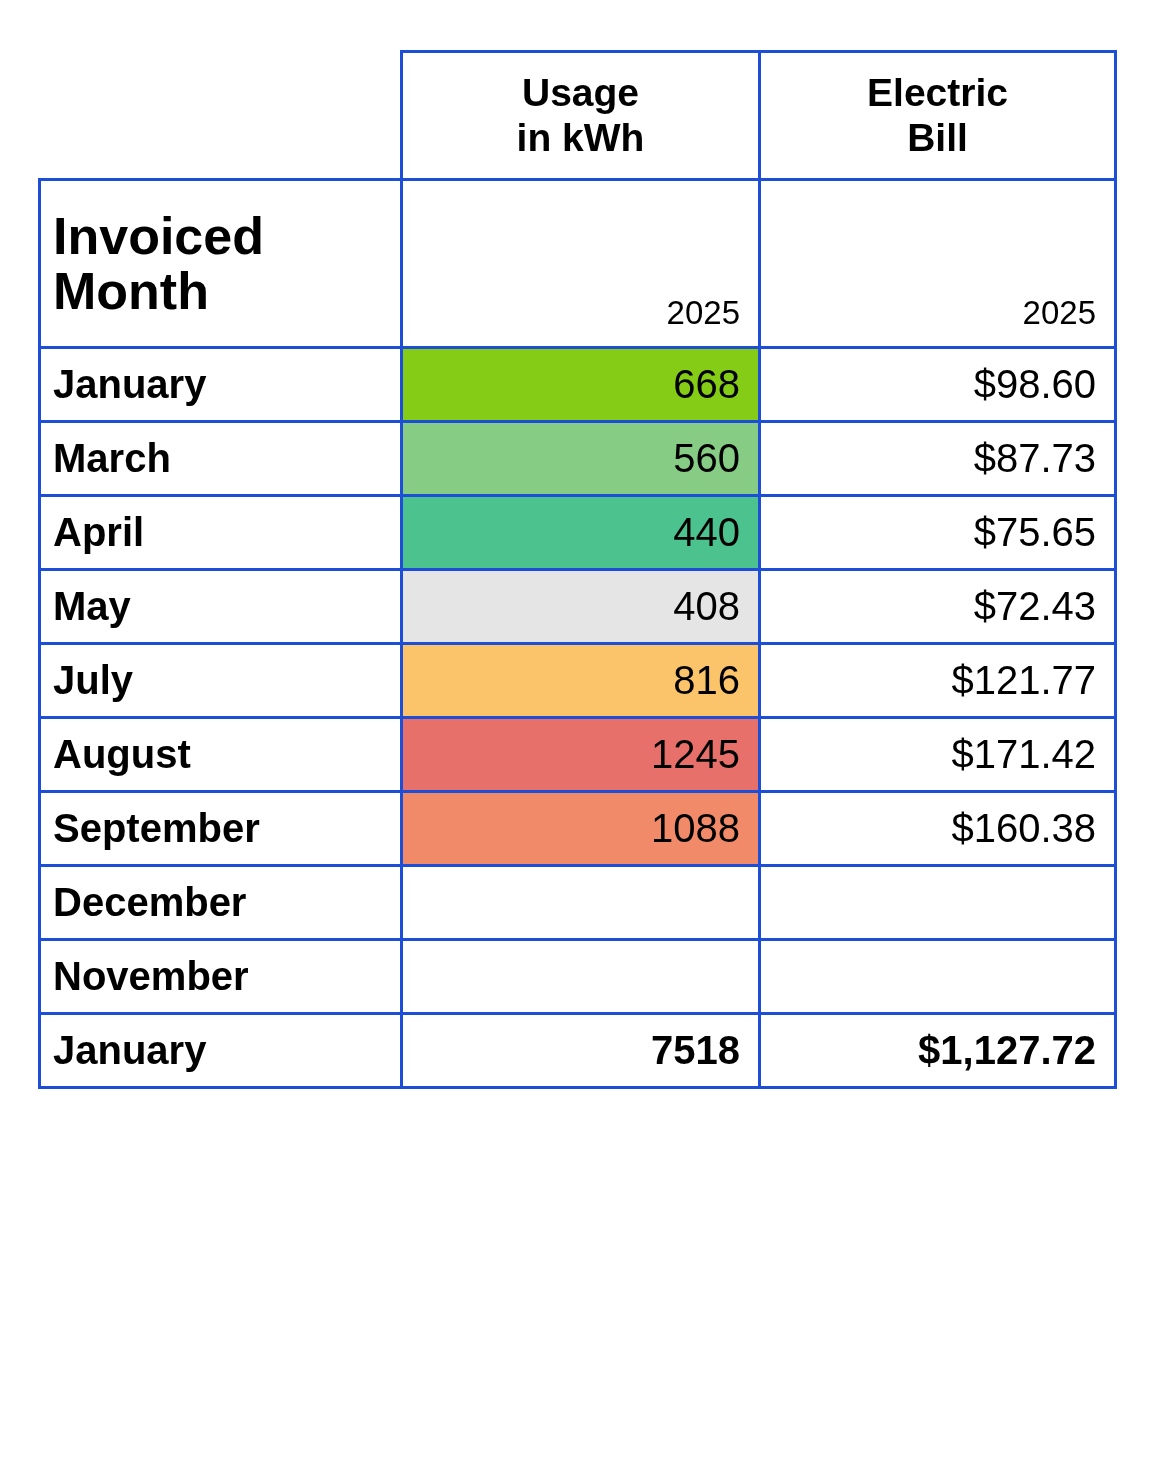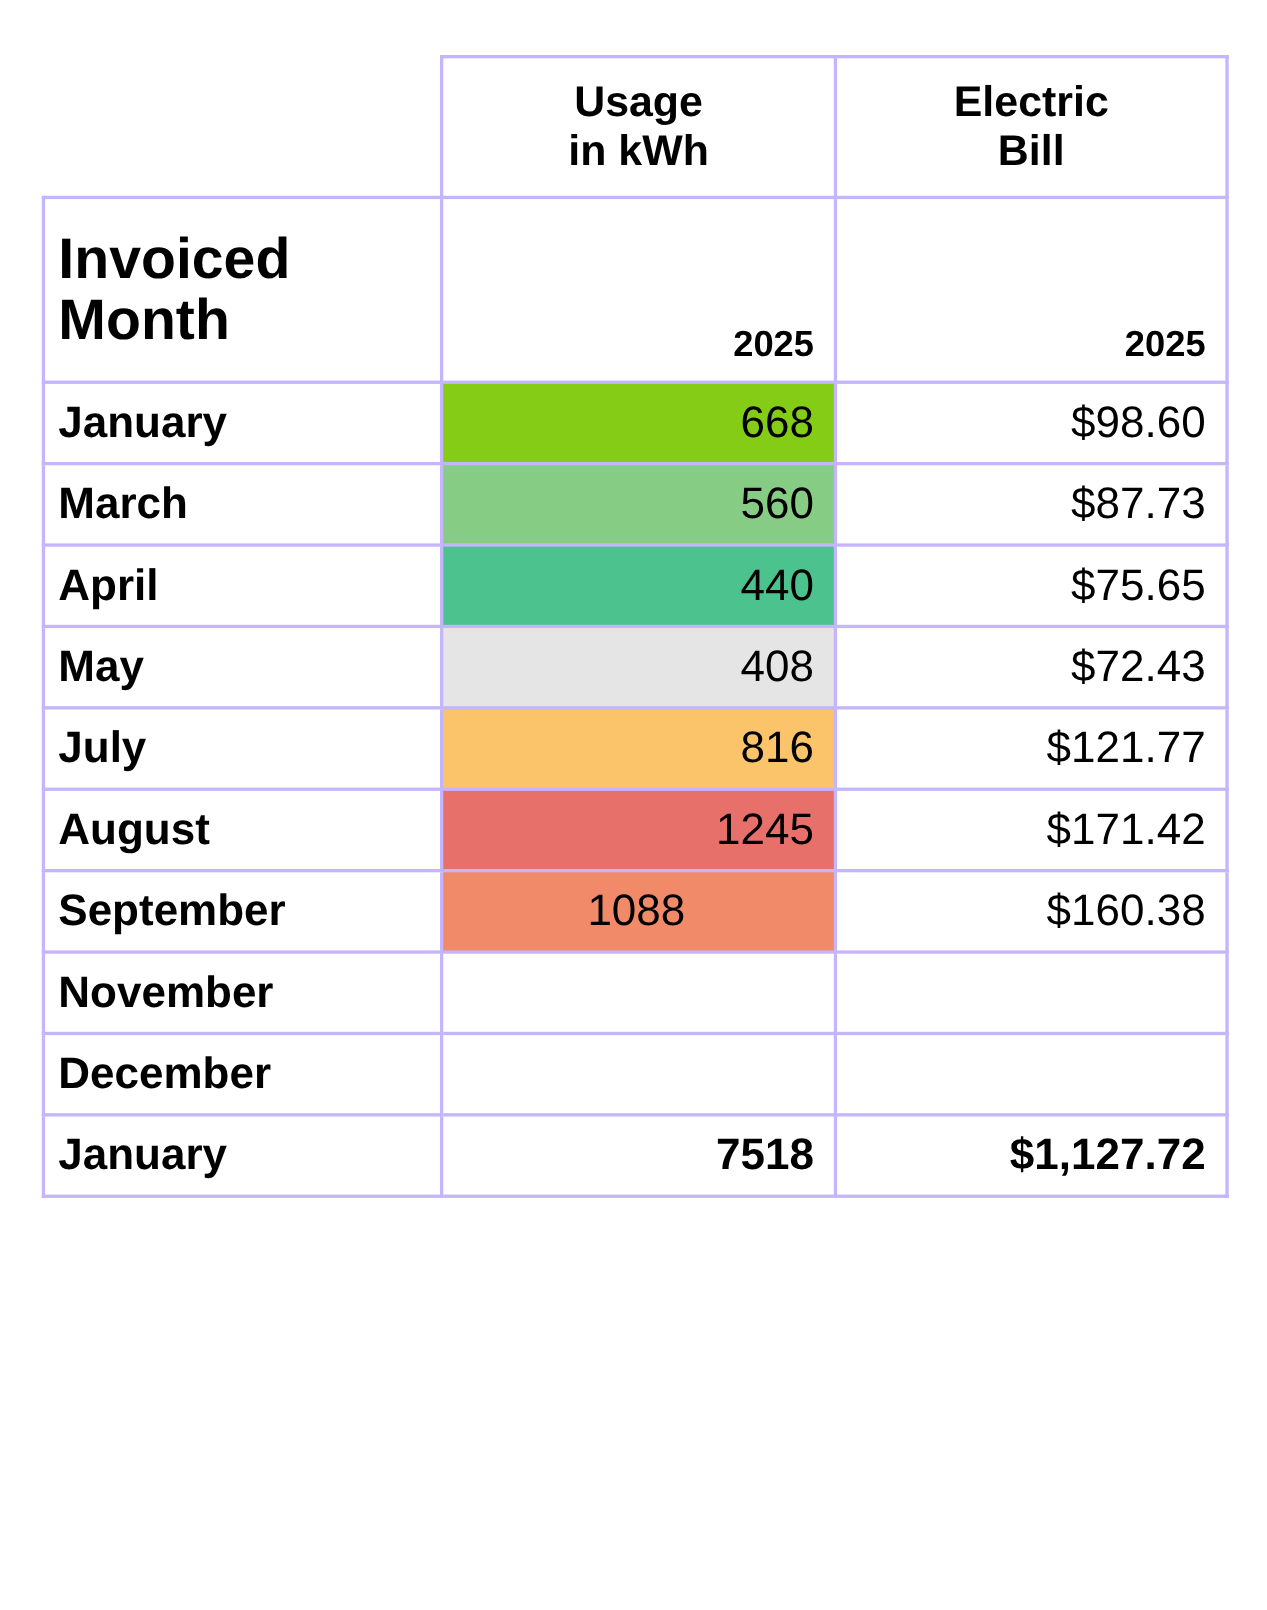--- a/index.html
+++ b/index.html
@@ -26,21 +26,21 @@
     position: absolute;
     left: 38px;
     top: 50px;
     width: 1076px;
   }
   col.c-month { width: 362px; }
   col.c-usage { width: 358px; }
   col.c-bill  { width: 356px; }
 
   td, th {
-    border: 3px solid #c4b5fd;
+    border: 3px solid #1d4ed8;
     padding: 0 14px;
     vertical-align: middle;
     box-sizing: border-box;
     background: #ffffff;
   }
   
   td.blank-corner {
     border: none;
     background: transparent;
   }
@@ -55,21 +55,21 @@
     height: 168px;
     font-size: 52px;
     font-weight: bold;
     line-height: 1.05;
     text-align: left;
     padding-left: 12px;
   }
   td.year-head {
     height: 168px;
     font-size: 33px;
-    font-weight: bold;
+    font-weight: normal;
     text-align: right;
     vertical-align: bottom;
     padding-bottom: 14px;
     padding-right: 18px;
   }
   td.month-name {
     height: 74px;
     font-size: 40px;
     font-weight: bold;
     text-align: left;
@@ -148,30 +148,30 @@
         <td class="val usage-cell" style="background: rgb(252, 196, 106);">816</td>
         <td class="val">$121.77</td>
       </tr>
       <tr class="data-row">
         <td class="month-name">August</td>
         <td class="val usage-cell" style="background: rgb(232, 112, 106);">1245</td>
         <td class="val">$171.42</td>
       </tr>
       <tr class="data-row">
         <td class="month-name">September</td>
-        <td class="val usage-cell" style="background: rgb(240, 138, 104); text-align: center;">1088</td>
+        <td class="val usage-cell" style="background: rgb(240, 138, 104);">1088</td>
         <td class="val">$160.38</td>
       </tr>
       <tr class="data-row">
-        <td class="month-name">November</td>
+        <td class="month-name">December</td>
         <td class="val usage-cell empty" style="background: rgb(255, 255, 255);"></td>
         <td class="val empty"></td>
       </tr>
       <tr class="data-row">
-        <td class="month-name">December</td>
+        <td class="month-name">November</td>
         <td class="val usage-cell empty" style="background: rgb(255, 255, 255);"></td>
         <td class="val empty"></td>
       </tr>
       <tr class="totals">
         <td class="month-name">January</td>
         <td class="val">7518</td>
         <td class="val">$1,127.72</td>
       </tr>
     </tbody>
   </table>

